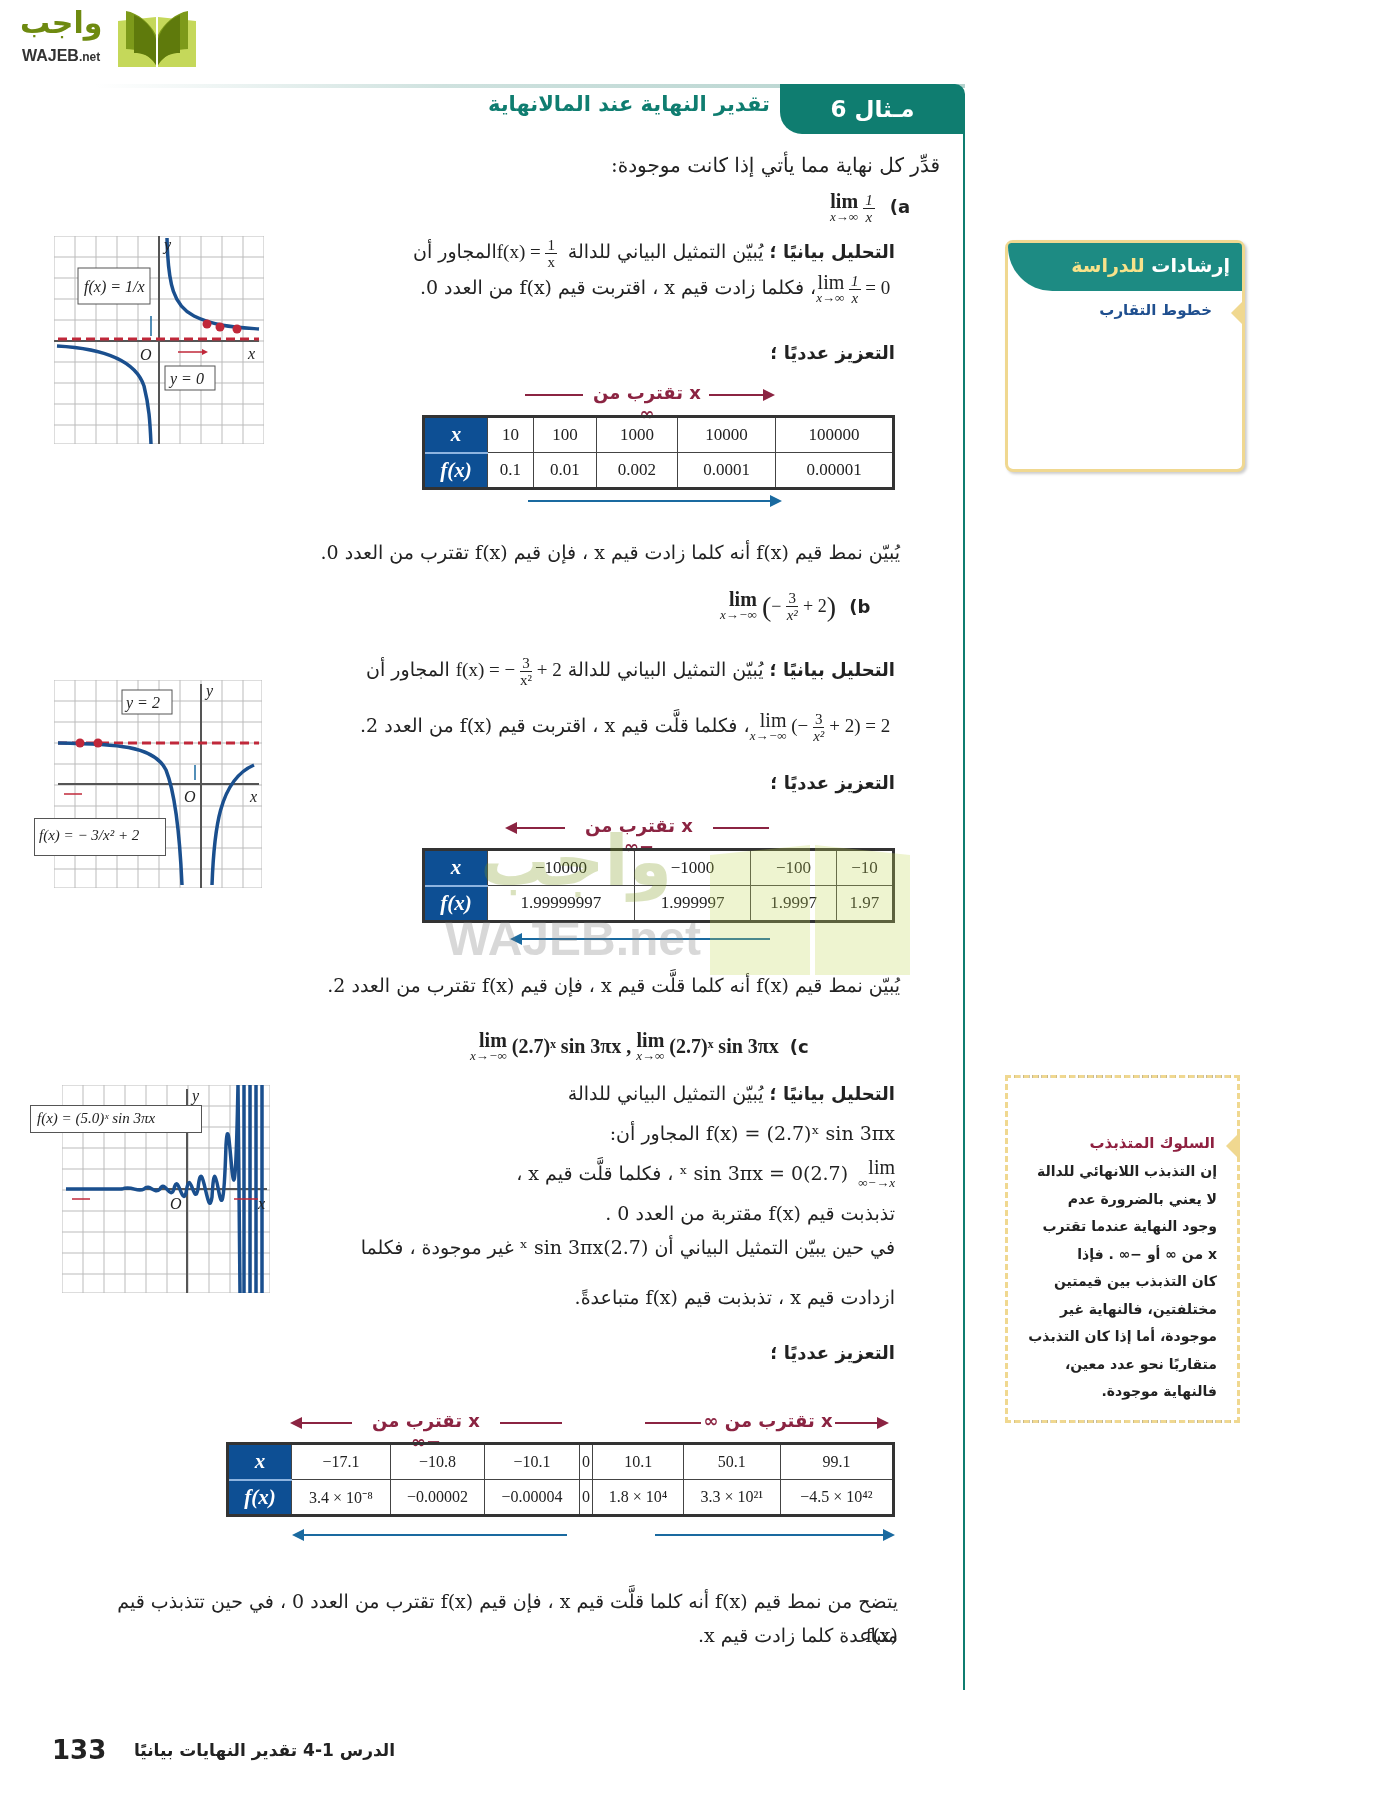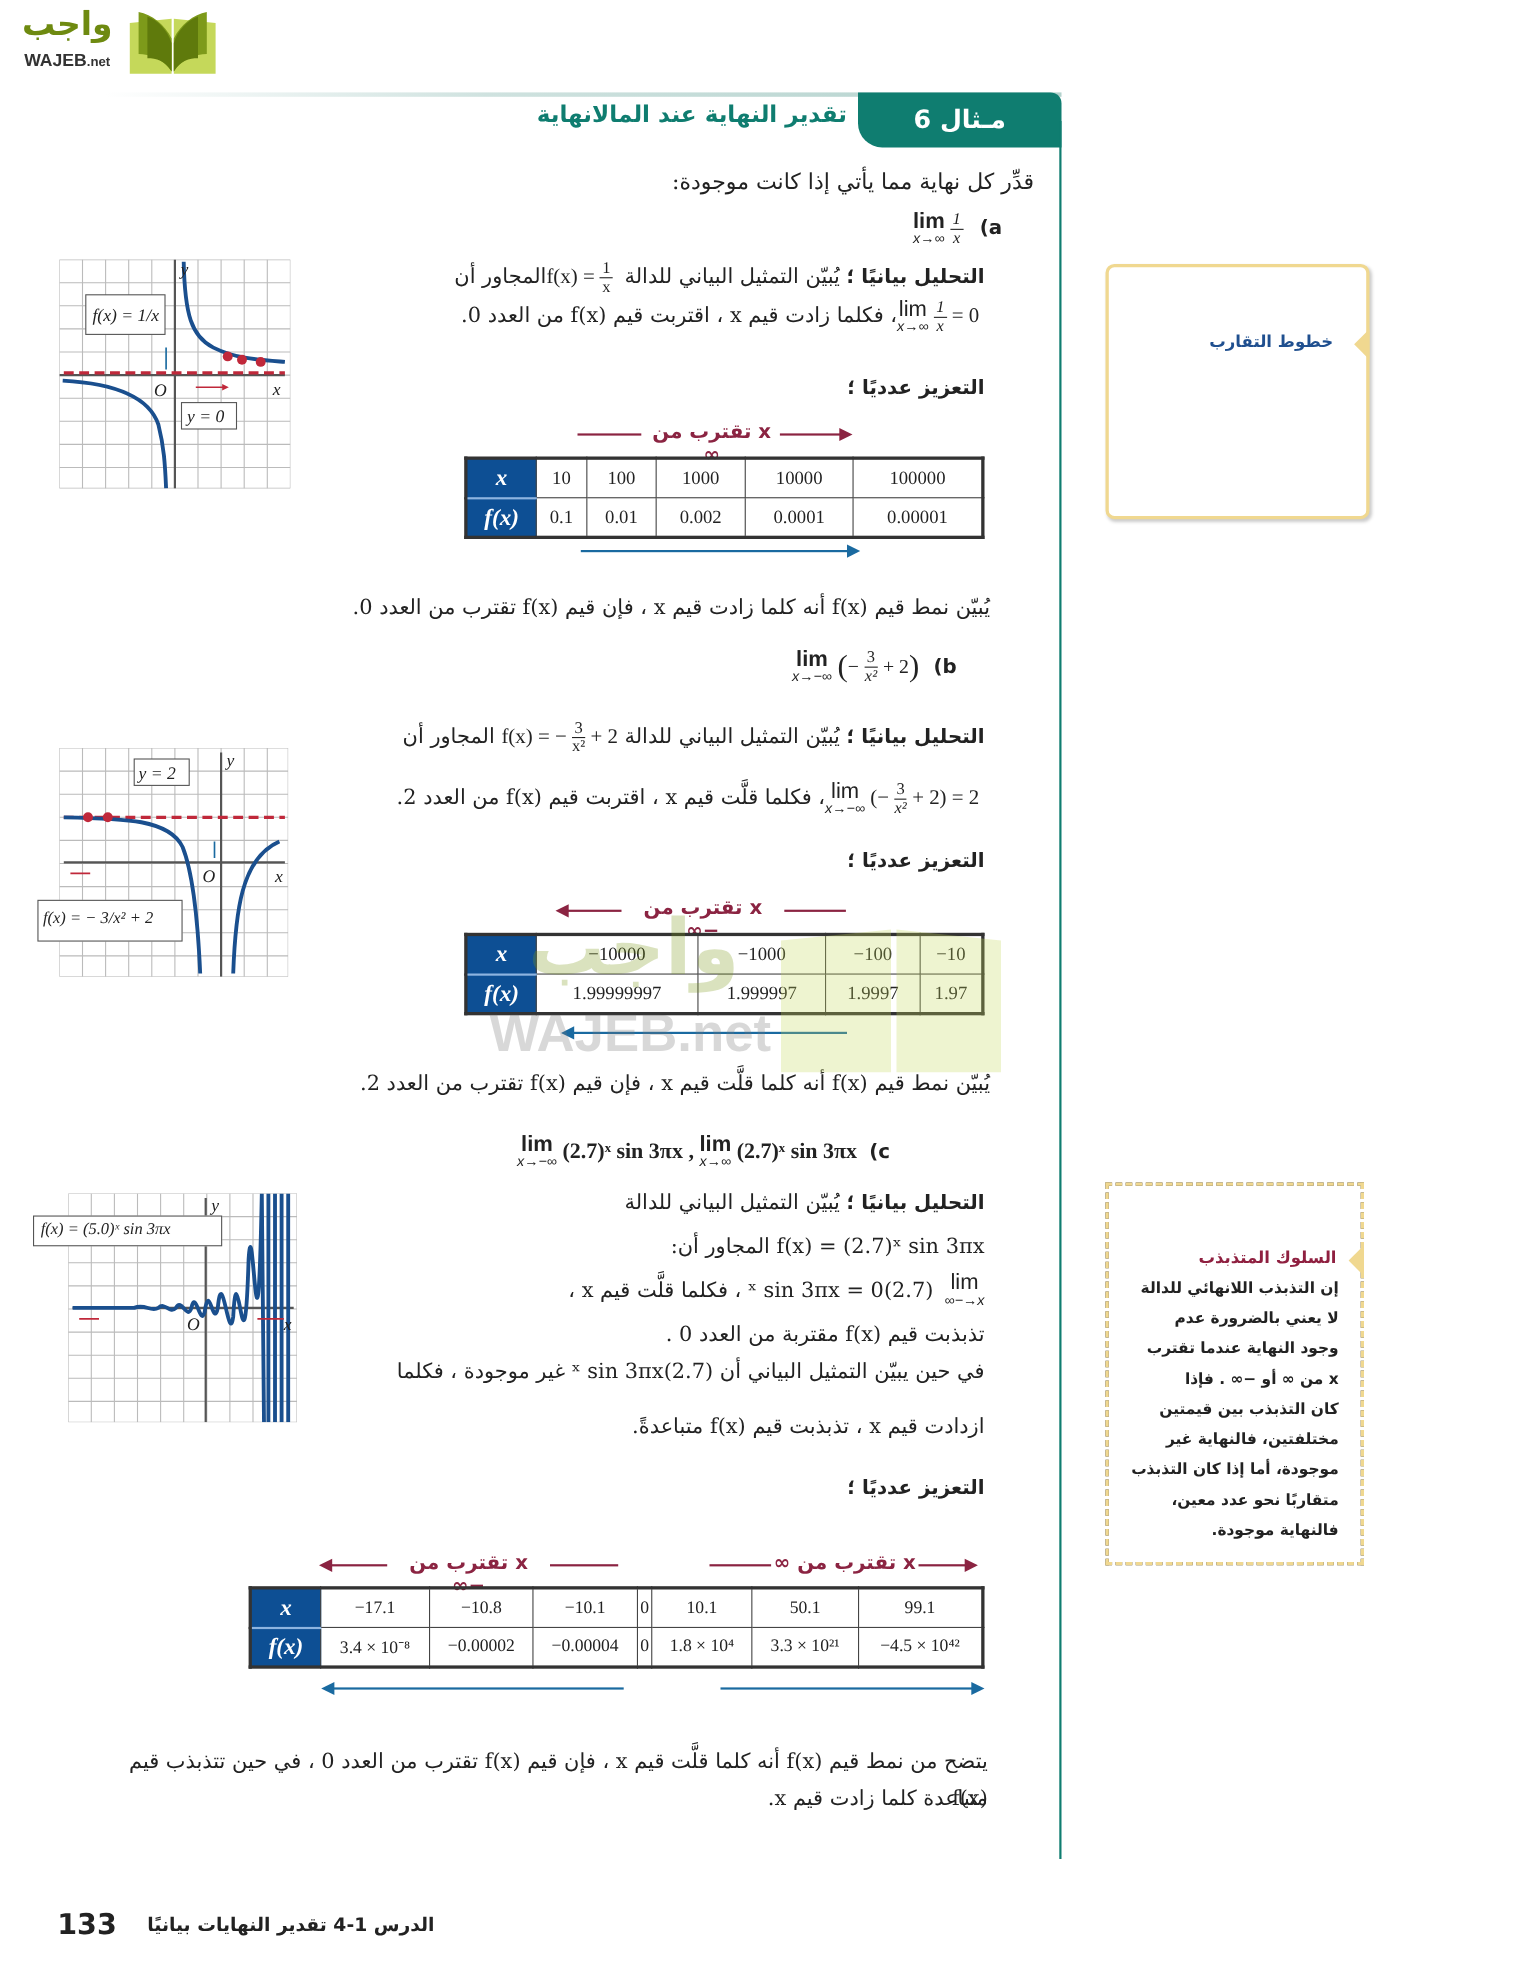--- a/index.html
+++ b/index.html
@@ -66,21 +66,21 @@
   #footer-page { left: 52px; top: 1735px; font-family: "DejaVu Sans", sans-serif; font-weight: bold; font-size: 26px; color: #222; }
   #footer-lesson { left: 130px; top: 1740px; width: 265px; font-family: "DejaVu Sans", sans-serif; font-weight: bold;
                    font-size: 17px; direction: rtl; text-align: right; }
 
   
   #wm { left: 440px; top: 815px; width: 500px; height: 160px; opacity: 0.28; pointer-events: none; }
 
   .frac { display: inline-block; vertical-align: middle; text-align: center; font-family: "Liberation Serif", serif; font-size: 15px; line-height: 16px; }
   .frac span { display: block; }
   .frac .n { border-bottom: 1.3px solid #222; padding: 0 2px; }
-  .limw { display: inline-block; vertical-align: middle; text-align: center; font-family: Liberation Sans, sans-serif; line-height: 16px; }
+  .limw { display: inline-block; vertical-align: middle; text-align: right; font-family: Liberation Serif, serif; line-height: 16px; }
   .limw .l { display: block; font-size: 20px; font-weight: bold; }
   .limw .s { display: block; font-size: 13px; font-style: italic; }
 </style>
 </head>
 <body>
 
 <div id="logo" class="abs">
   <div class="ar">واجب</div>
   <div class="en"><span>WAJEB</span><small>.net</small></div>
   <svg class="book" viewBox="0 0 82 60">
@@ -343,20 +343,23 @@
   <path d="M4 104 L60 104 C70 100 75 108 82 104 C88 98 92 110 98 104 C103 94 108 116 112 104 C116 86 120 122 124 108 C128 78 132 124 136 104 C140 62 146 140 150 112 C154 40 160 190 164 60 C168 0 172 208 176 0 L178 208 M182 0 V208 M188 0 V208 M194 0 V208 M200 0 V208" fill="none" stroke="#1a4f8e" stroke-width="3.5"></path>
   <line x1="10" y1="114" x2="28" y2="114" stroke="#c0283a" stroke-width="1.5"></line>
   <line x1="172" y1="114" x2="196" y2="114" stroke="#c0283a" stroke-width="1.5"></line>
   <text x="130" y="16" font-family="Liberation Serif" font-style="italic" font-size="16" fill="#222">y</text>
   <text x="196" y="124" font-family="Liberation Serif" font-style="italic" font-size="16" fill="#222">x</text>
   <text x="108" y="124" font-family="Liberation Serif" font-style="italic" font-size="16" fill="#222">O</text>
 </svg>
 <div class="abs" style="left:30px; top:1105px; width:172px; height:28px; background:#fff; border:1px solid #555; font-family:'Liberation Serif',serif; font-style:italic; font-size:15px; padding:4px 6px;">f(x) = (5.0)ˣ sin 3πx</div>
 
 <div id="study-box" class="abs">
+  <div id="study-head">
+    <span>إرشادات</span> <span class="y">للدراسة</span>
+  </div>
   <div class="pointer" style="right:-3px; top:56px; border-right:14px solid #f0d890;"></div>
   <div class="side-sub abs" style="right:30px; top:58px; width:190px; color:#1f4f8f;">خطوط التقارب</div>
 </div>
 
 <div id="warn-box" class="abs">
   <div class="pointer" style="right:-3px; top:54px; border-right:14px solid #f0d890;"></div>
   <div class="side-sub abs" style="right:22px; top:56px; width:190px; color:#8f2040;">السلوك المتذبذب</div>
   <div class="side-body abs" style="right:20px; top:80px; width:210px; line-height:27.5px;">
     <div>إن التذبذب اللانهائي للدالة</div>
     <div>لا يعني بالضرورة عدم</div>

